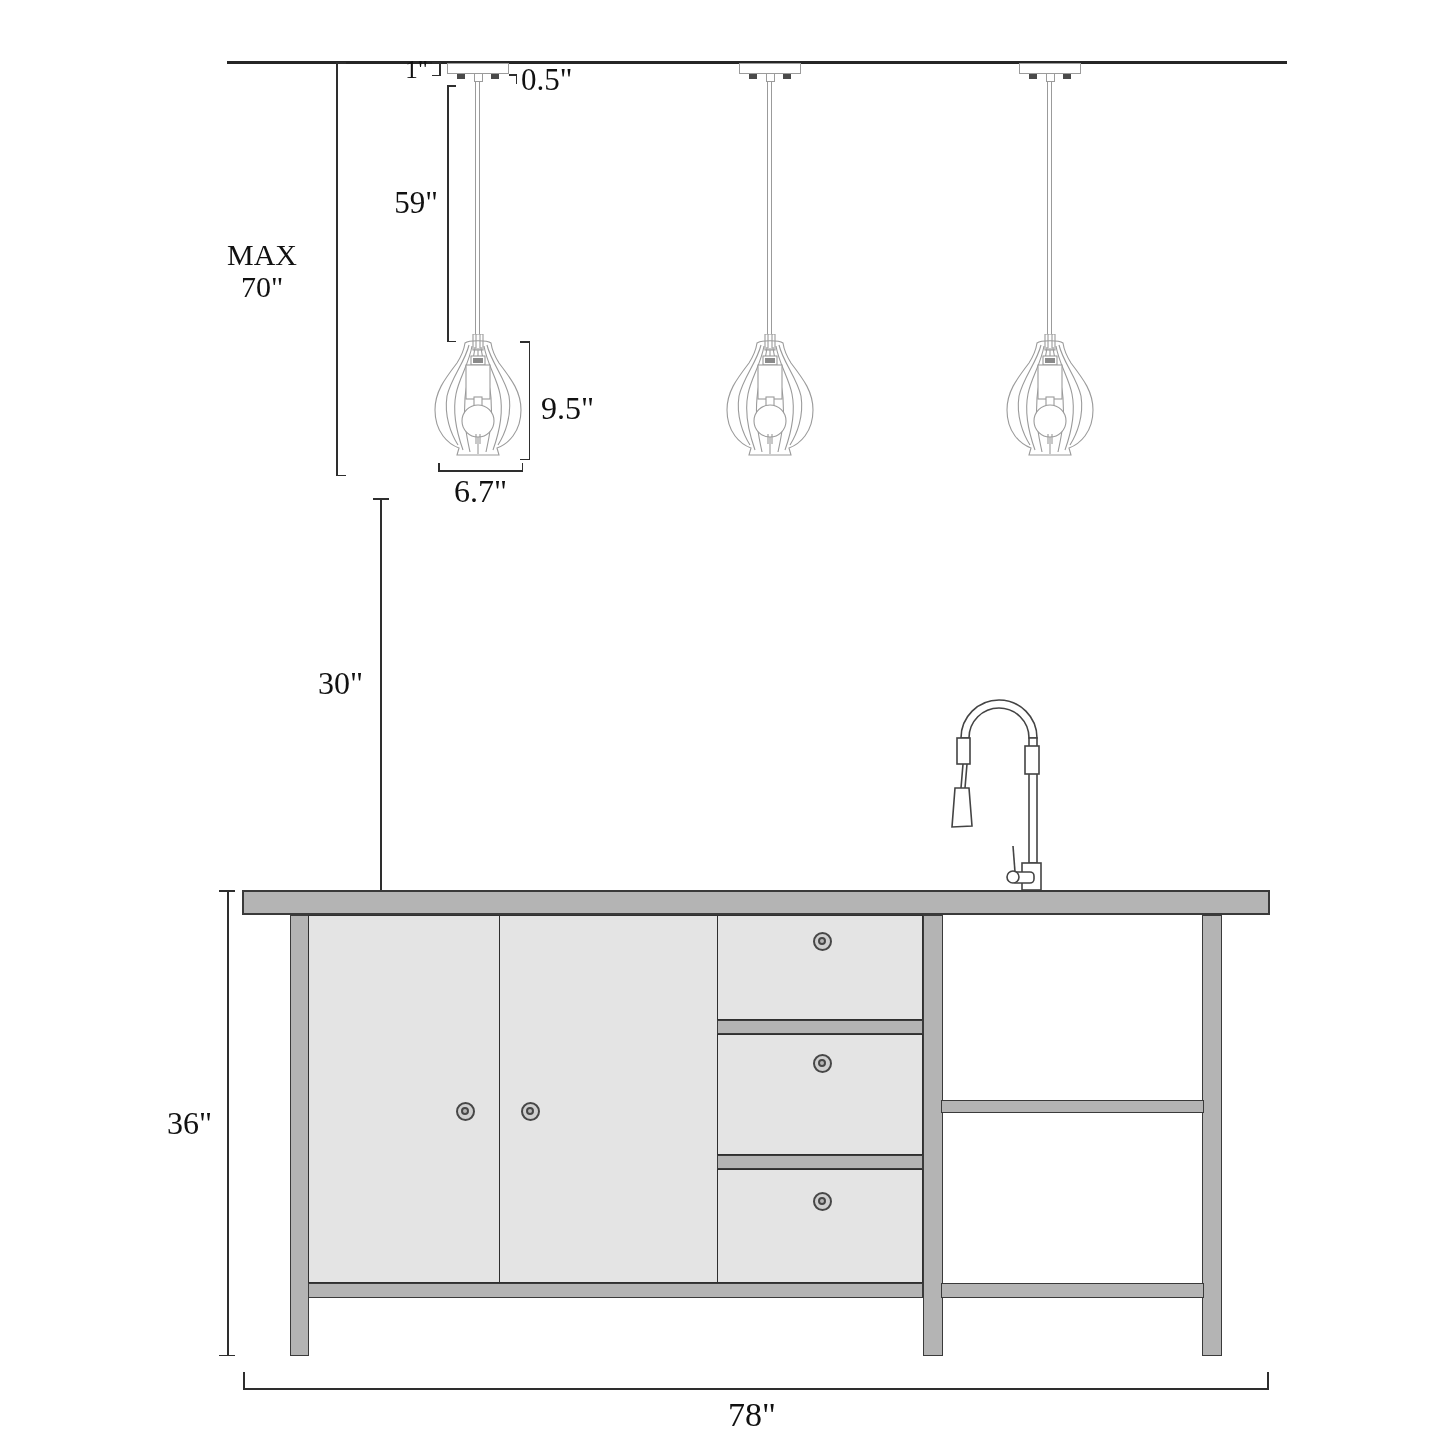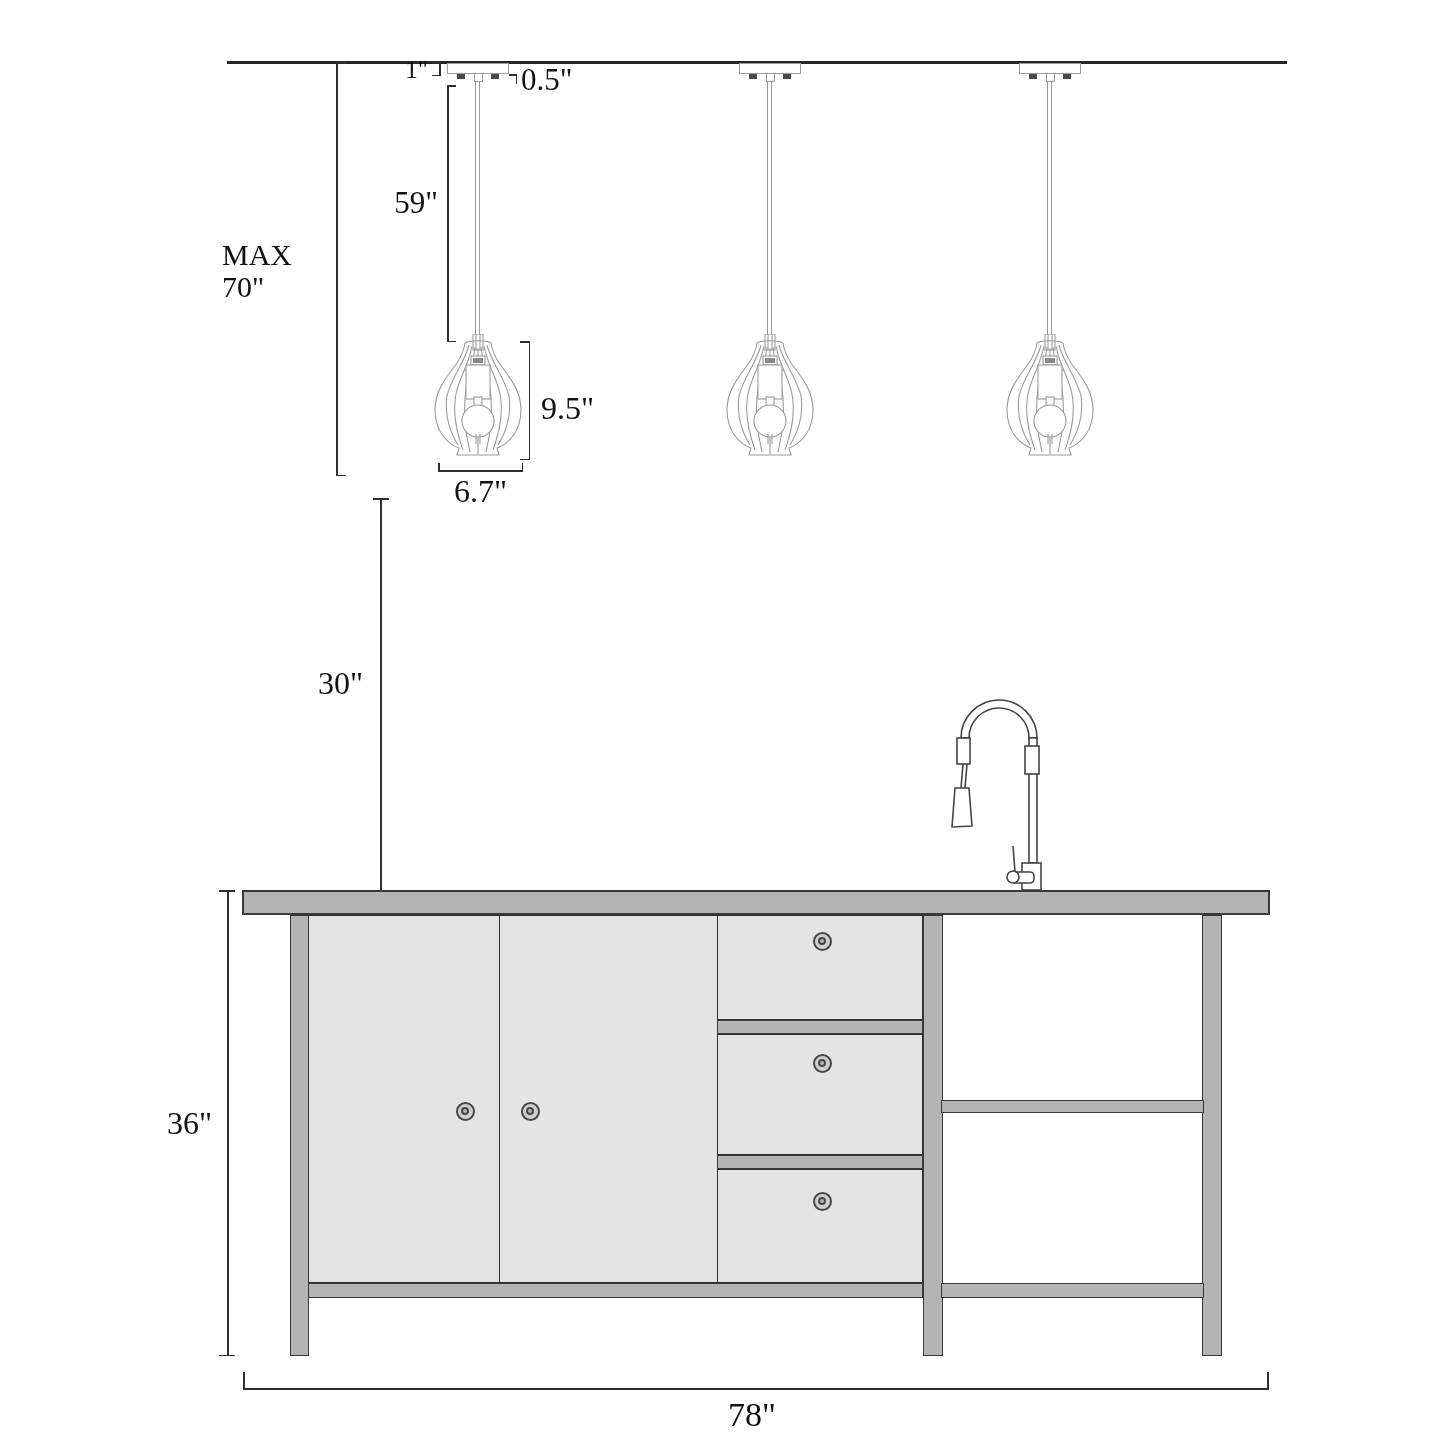--- a/index.html
+++ b/index.html
@@ -135,21 +135,21 @@
     <div class="vline" style="left:447px;top:85px;height:257px;"></div>
     <div class="hline" style="left:447px;top:85px;width:9px;"></div>
     <div class="hline" style="left:447px;top:340.5px;width:9px;"></div>
     <div class="dimtext" style="left:392px;top:185px;width:46px;font-size:31px;text-align:right;">59"</div>
   </div>
 
   <div class="grp">
     <div class="vline" style="left:336px;top:62px;height:414px;"></div>
     <div class="hline" style="left:336px;top:62px;width:10px;"></div>
     <div class="hline" style="left:336px;top:474.5px;width:10px;"></div>
-    <div class="dimtext" style="left:222px;top:239px;width:80px;font-size:30px;line-height:1.08;">
+    <div class="dimtext" style="left:222px;top:239px;width:80px;font-size:30px;line-height:1.08;text-align:center;">
       <div>MAX</div>
       <div>70"</div>
     </div>
   </div>
 
   <div class="grp">
     <div class="vline" style="left:528.5px;top:341px;height:119px;"></div>
     <div class="hline" style="left:520px;top:341px;width:10px;"></div>
     <div class="hline" style="left:520px;top:458.5px;width:10px;"></div>
     <div class="dimtext" style="left:541px;top:390px;font-size:32px;">9.5"</div>

